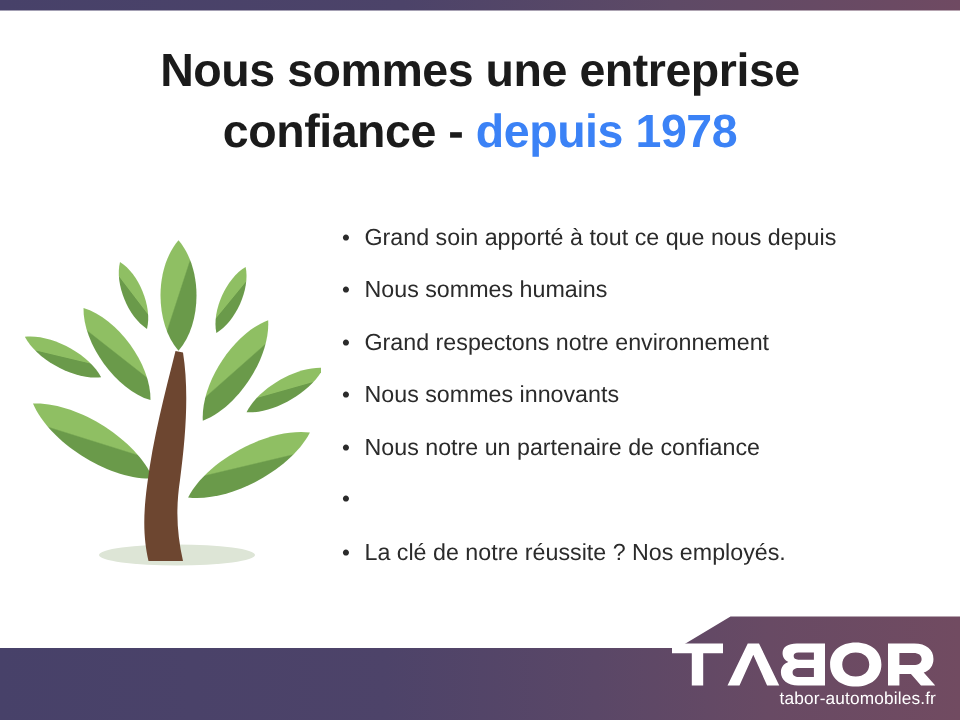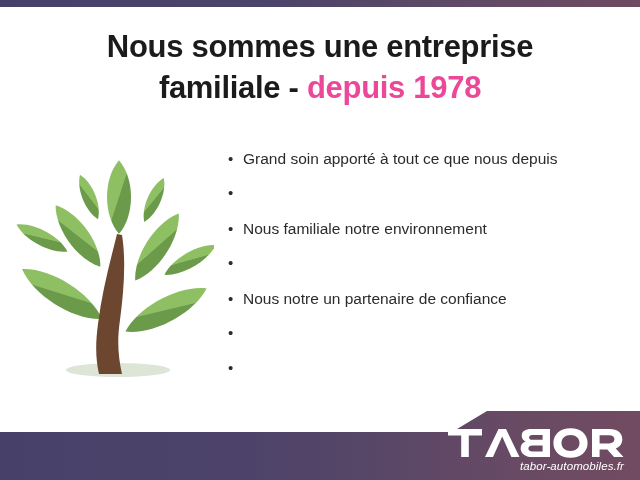--- a/index.html
+++ b/index.html
@@ -42,21 +42,21 @@
     left: 0;
     width: 640px;
     text-align: center;
     font-size: 31px;
     font-weight: bold;
     line-height: 1.33;
     color: #1b1b1b;
     letter-spacing: -0.3px;
   }
   .headline .accent {
-    color: #ec4899;
+    color: #3b82f6;
     text-align: right;
   }
   .headline .line2-lead {
     color: #1b1b1b;
   }
 
   
   .bullets {
     position: absolute;
     top: 150px;
@@ -97,21 +97,20 @@
   }
 
   
   .footer {
     position: absolute;
     left: 0;
     bottom: 0;
     width: 640px;
     height: 80px;
     pointer-events: none;
-    font-style: italic;
   }
   .footer svg {
     display: block;
     width: 640px;
     height: 80px;
   }
 
   .logo-block {
     position: absolute;
     right: 14px;
@@ -141,21 +140,21 @@
 </head>
 <body>
 
 <div id="slide">
 
   <div class="top-strip"></div>
 
   <div class="headline">
     <div>Nous sommes une entreprise</div>
     <div>
-      <span class="line2-lead">familiale -</span>
+      <span class="line2-lead">confiance -</span>
       <span class="accent">depuis 1978</span>
     </div>
   </div>
 
   <div class="tree-wrap">
     <svg viewBox="0 0 200 248" xmlns="http://www.w3.org/2000/svg">
       <defs>
         <linearGradient id="lgA" x1="0" y1="0" x2="1" y2="1">
           <stop offset="0%" stop-color="#8fbf63"></stop>
           <stop offset="49%" stop-color="#8fbf63"></stop>
@@ -223,37 +222,40 @@
     </svg>
   </div>
 
   <div class="bullets">
     <div class="bullet-row">
       <span class="bullet-dot">•</span>
       <span class="bullet-text">Grand soin apporté à tout ce que nous depuis</span>
     </div>
     <div class="bullet-row">
       <span class="bullet-dot">•</span>
-    </div>
-    <div class="bullet-row">
-      <span class="bullet-dot">•</span>
-      <span class="bullet-text">Nous familiale notre environnement</span>
-    </div>
-    <div class="bullet-row">
-      <span class="bullet-dot">•</span>
+      <span class="bullet-text">Nous sommes humains</span>
+    </div>
+    <div class="bullet-row">
+      <span class="bullet-dot">•</span>
+      <span class="bullet-text">Grand respectons notre environnement</span>
+    </div>
+    <div class="bullet-row">
+      <span class="bullet-dot">•</span>
+      <span class="bullet-text">Nous sommes innovants</span>
     </div>
     <div class="bullet-row">
       <span class="bullet-dot">•</span>
       <span class="bullet-text">Nous notre un partenaire de confiance</span>
     </div>
     <div class="bullet-row">
       <span class="bullet-dot">•</span>
     </div>
     <div class="bullet-row">
       <span class="bullet-dot">•</span>
+      <span class="bullet-text">La clé de notre réussite ? Nos employés.</span>
     </div>
   </div>
 
   <div class="footer">
     <svg viewBox="0 0 640 80" xmlns="http://www.w3.org/2000/svg" preserveAspectRatio="none">
       <defs>
         <linearGradient id="footGrad" x1="0" y1="0" x2="1" y2="0">
           <stop offset="0%" stop-color="#474169"></stop>
           <stop offset="40%" stop-color="#4d4369"></stop>
           <stop offset="62%" stop-color="#5a4767"></stop>

